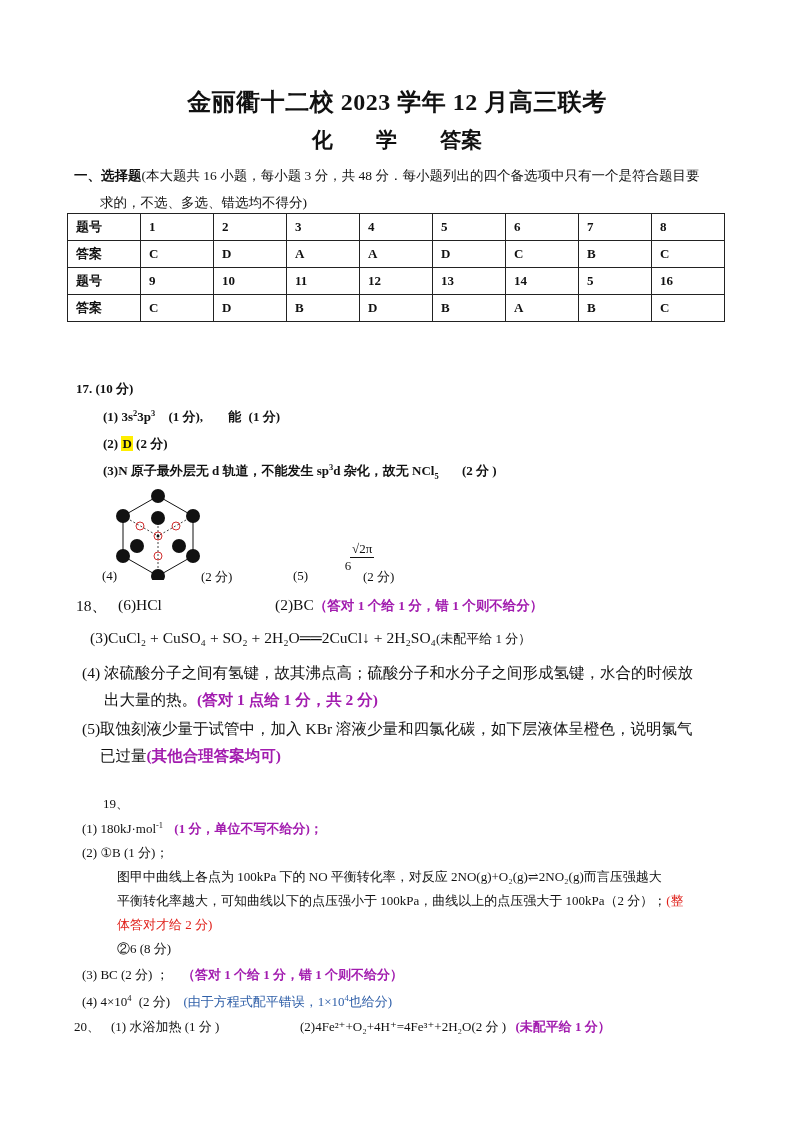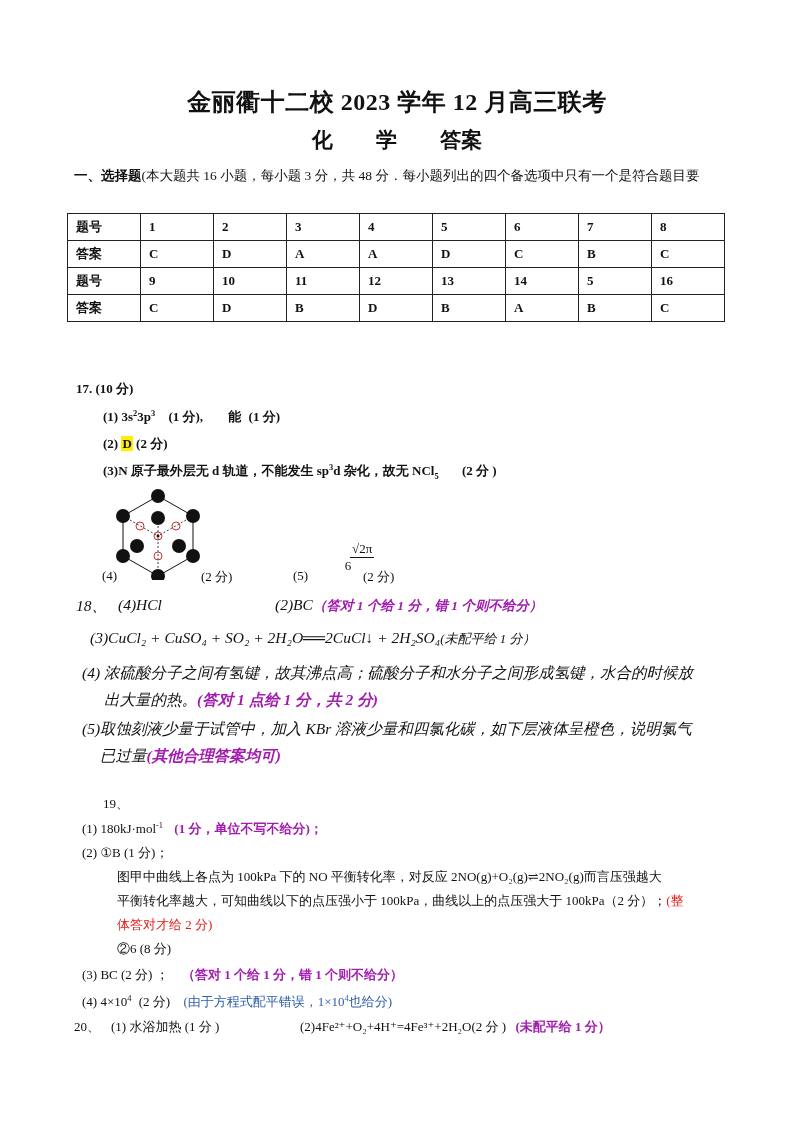--- a/index.html
+++ b/index.html
@@ -17,38 +17,39 @@
   table.ans { position: absolute; left: 67px; top: 213px; border-collapse: collapse; font-size: 13px; font-weight: bold; }
   table.ans td { border: 1px solid #222; height: 26px; padding: 0 0 0 8px; vertical-align: middle; }
   table.ans td.h { width: 64px; font-weight: bold; }
   table.ans td.c { width: 64px; }
   .red { color: #a21caf; font-weight: bold; }
   .redn { color: #e0201a; }
   .blue { color: #2f5fa8; }
   .q17 { font-size: 13px; font-weight: bold; margin-top: 24px; }
   .hl { background: #ffee00; padding: 0 1px; }
   sup, sub { font-size: 0.65em; line-height: 0; }
-  .q18 { font-size: 15.5px; font-style: italic; }
+  .q18 { font-size: 15.5px; }
   .q19 { font-size: 13px; }
   .frac { display: inline-block; vertical-align: middle; text-align: center; font-size: 13px; }
   .frac .num { display: block; border-bottom: 1px solid #111; padding: 0 2px; margin-left: 28px; }
   .frac .den { display: block; }
 </style>
 </head>
 <body>
 
 <div class="abs title">金丽衢十二校 2023 学年 12 月高三联考</div>
 <div class="abs subtitle">
   <span>化</span>
   <span>学</span>
   <span>答案</span>
 </div>
 
 <div class="abs sec1">
   <div><b>一、选择题</b><span>(本大题共 16 小题，每小题 3 分，共 48 分．每小题列出的四个备选项中只有一个是符合题目要</span></div>
+  <div class="ind">求的，不选、多选、错选均不得分)</div>
 </div>
 
 <table class="ans">
   <tbody>
       <tr>
     <td class="h">题号</td>
     <td class="c">1</td>
     <td class="c">2</td>
     <td class="c">3</td>
     <td class="c">4</td>
@@ -143,21 +144,21 @@
 <div class="abs q19" style="left:293px; top:568px;">(5)</div>
 <div class="abs" style="left:322px; top:541px;">
   <span class="frac">
     <span class="num">√2π</span>
     <span class="den">6</span>
   </span>
 </div>
 <div class="abs q19" style="left:363px; top:568px;">(2 分)</div>
 
 <div class="abs q18" style="left:76px; top:596px;">18、</div>
-<div class="abs q18" style="left:118px; top:596px;">(4)HCl</div>
+<div class="abs q18" style="left:118px; top:596px;">(6)HCl</div>
 <div class="abs q18" style="left:275px; top:596px;">
   <span>(2)BC</span><span class="red" style="font-size:13.5px">（答对 1 个给 1 分，错 1 个则不给分）</span>
 </div>
 <div class="abs q18" style="left:90px; top:629px;">
   <span>(3)CuCl₂ + CuSO₄ + SO₂ + 2H₂O══2CuCl↓ + 2H₂SO₄</span><span style="font-size:13px">(未配平给 1 分）</span>
 </div>
 <div class="abs q18" style="left:82px; top:663px;">(4)  浓硫酸分子之间有氢键，故其沸点高；硫酸分子和水分子之间形成氢键，水合的时候放</div>
 <div class="abs q18" style="left:104px; top:690px;">
   <span>出大量的热。</span><span class="red">(答对 1 点给 1 分，共 2 分)</span>
 </div>

